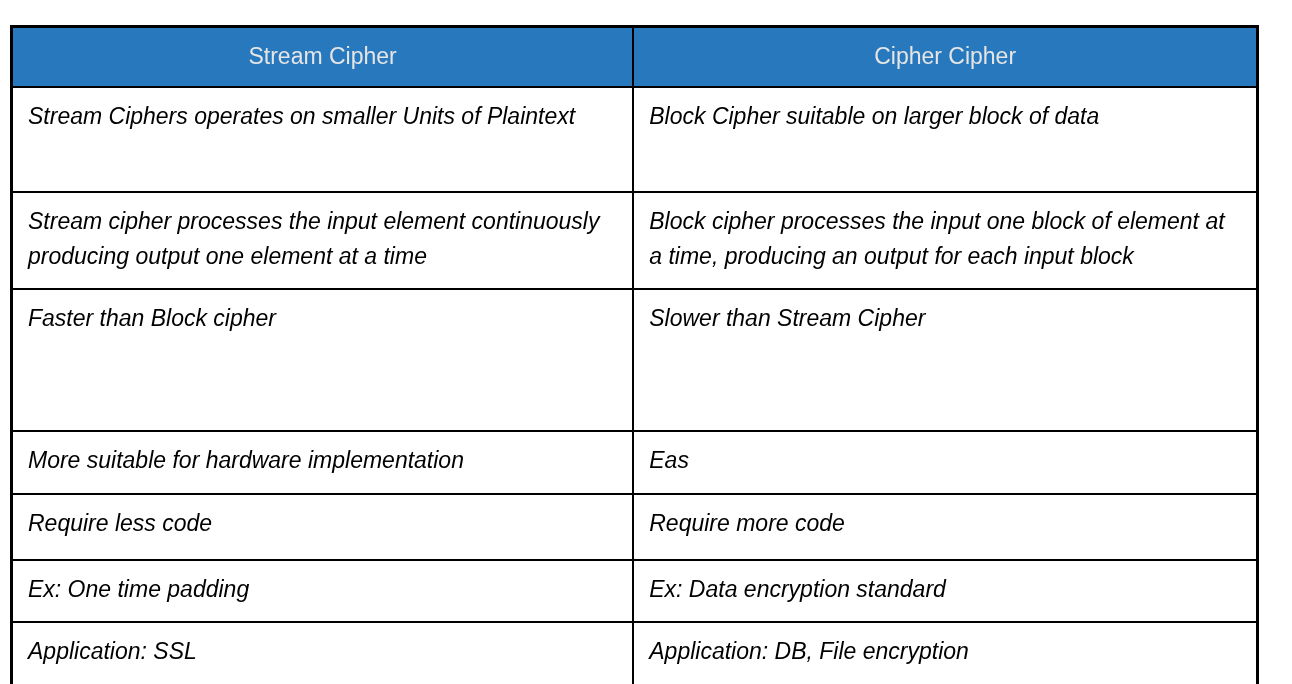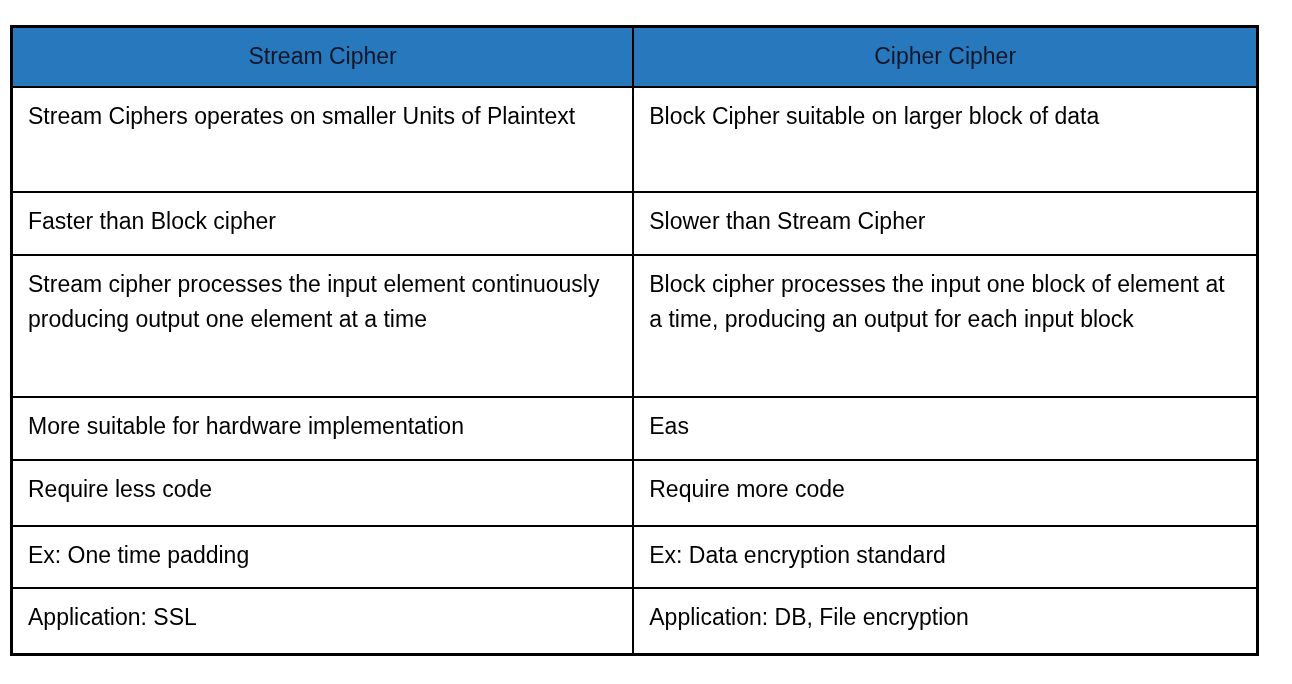--- a/index.html
+++ b/index.html
@@ -24,37 +24,38 @@
     table-layout: fixed;
   }
   .cipher-table, .cipher-table th, .cipher-table td {
     border: 2px solid #000000;
   }
   .cipher-table {
     border-width: 3px;
   }
   .cipher-table th {
     background: #2878BD;
-    color: #0f172a;
+    color: #e5e5e5;
     font-size: 23px;
     font-weight: 400;
     text-align: center;
     vertical-align: middle;
     height: 60px;
     padding: 0 10px;
     box-sizing: border-box;
   }
   .cipher-table td {
     color: #000000;
     font-size: 23px;
     line-height: 35px;
     text-align: left;
     vertical-align: top;
     padding: 11px 16px 14px 15px;
     box-sizing: border-box;
+    font-style: italic;
   }
   .cipher-table col.c1 { width: 49.9%; }
   .cipher-table col.c2 { width: 50.1%; }
   tbody tr:nth-child(1) td { height: 105px; }
   tbody tr:nth-child(2) td { height: 63px; }
   tbody tr:nth-child(3) td { height: 142px; }
   tbody tr:nth-child(4) td { height: 63px; }
   tbody tr:nth-child(5) td { height: 66px; }
   tbody tr:nth-child(6) td { height: 59px; }
   tbody tr:nth-child(7) td { height: 67px; }
@@ -73,26 +74,26 @@
         <th>Stream Cipher</th>
         <th>Cipher Cipher</th>
       </tr>
     </thead>
     <tbody>
       <tr>
         <td>Stream Ciphers operates on smaller Units of Plaintext</td>
         <td>Block Cipher suitable on larger block of data</td>
       </tr>
       <tr>
+        <td>Stream cipher processes the input element continuously producing output one element at a time</td>
+        <td>Block cipher processes the input one block of element at a time, producing an output for each input block</td>
+      </tr>
+      <tr>
         <td>Faster than Block cipher</td>
         <td>Slower than Stream Cipher</td>
-      </tr>
-      <tr>
-        <td>Stream cipher processes the input element continuously producing output one element at a time</td>
-        <td>Block cipher processes the input one block of element at a time, producing an output for each input block</td>
       </tr>
       <tr>
         <td>More suitable for hardware implementation</td>
         <td>Eas</td>
       </tr>
       <tr>
         <td>Require less code</td>
         <td>Require more code</td>
       </tr>
       <tr>

